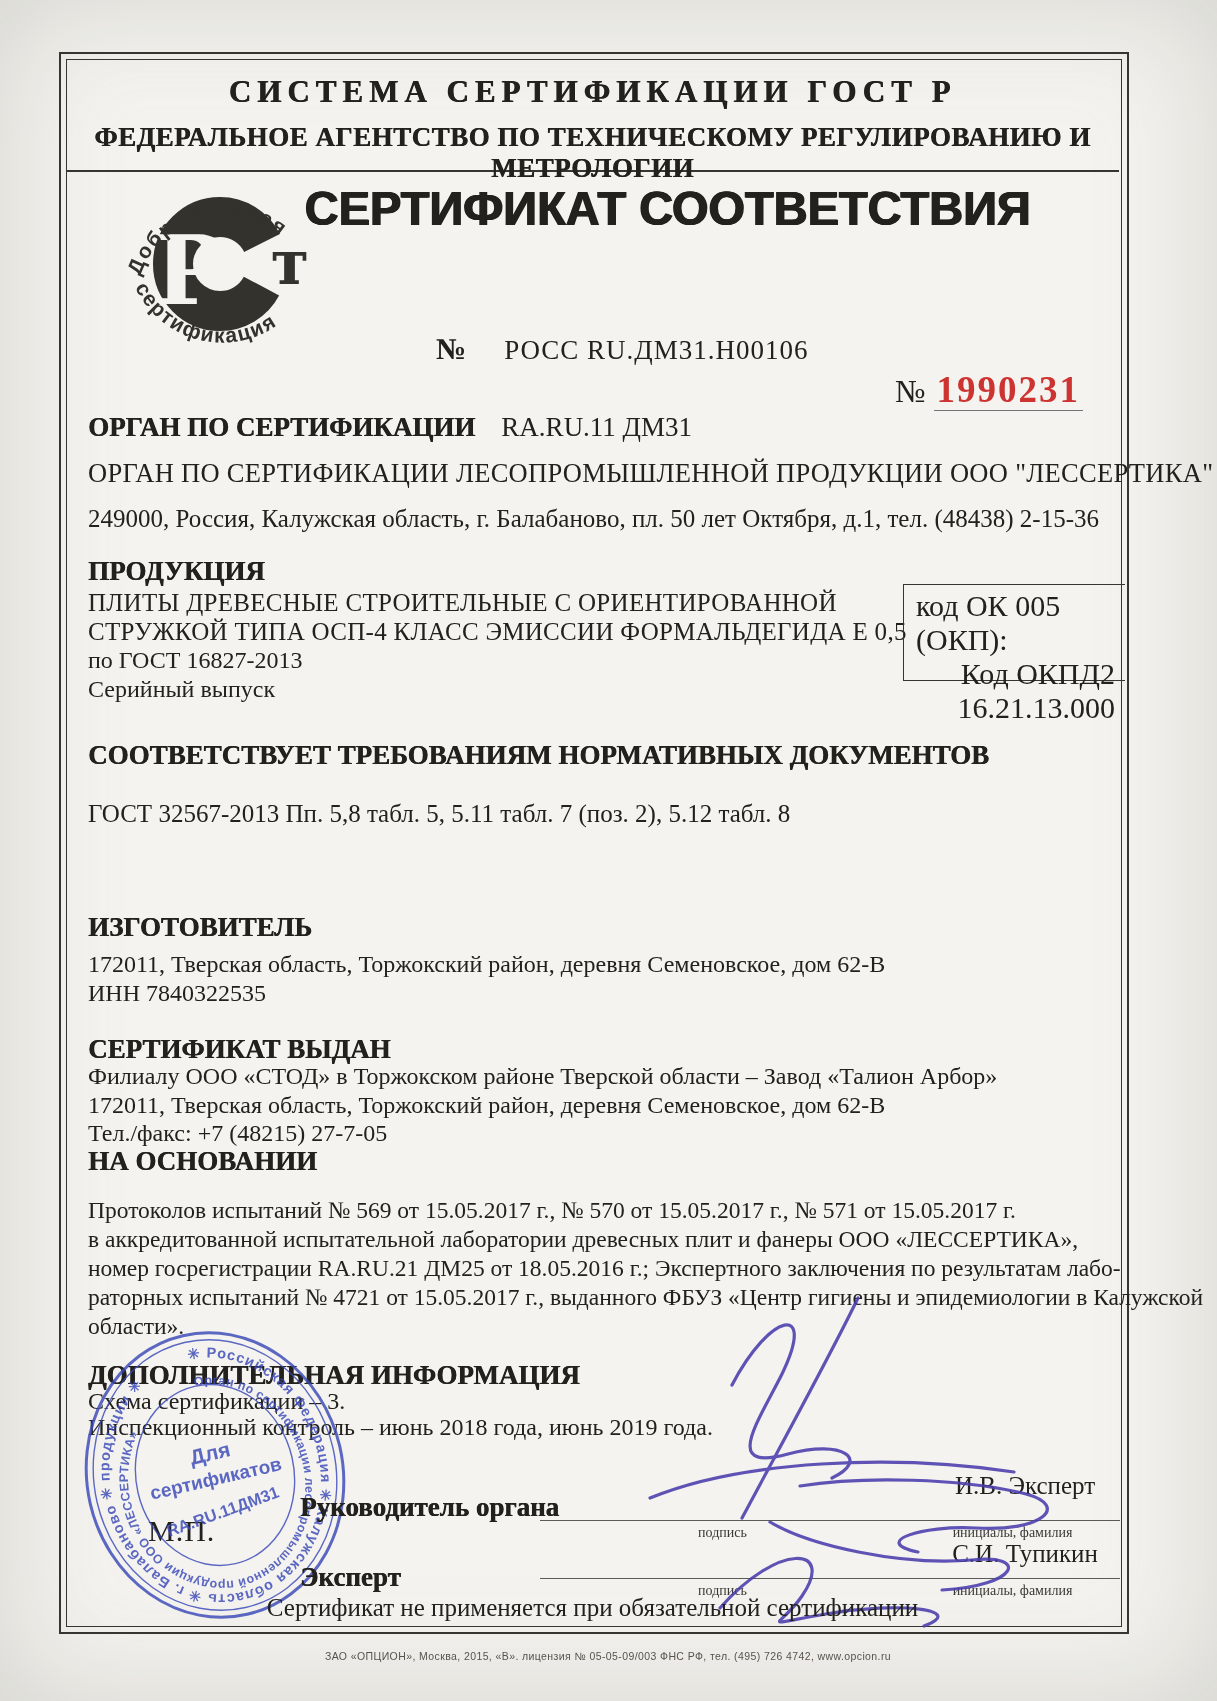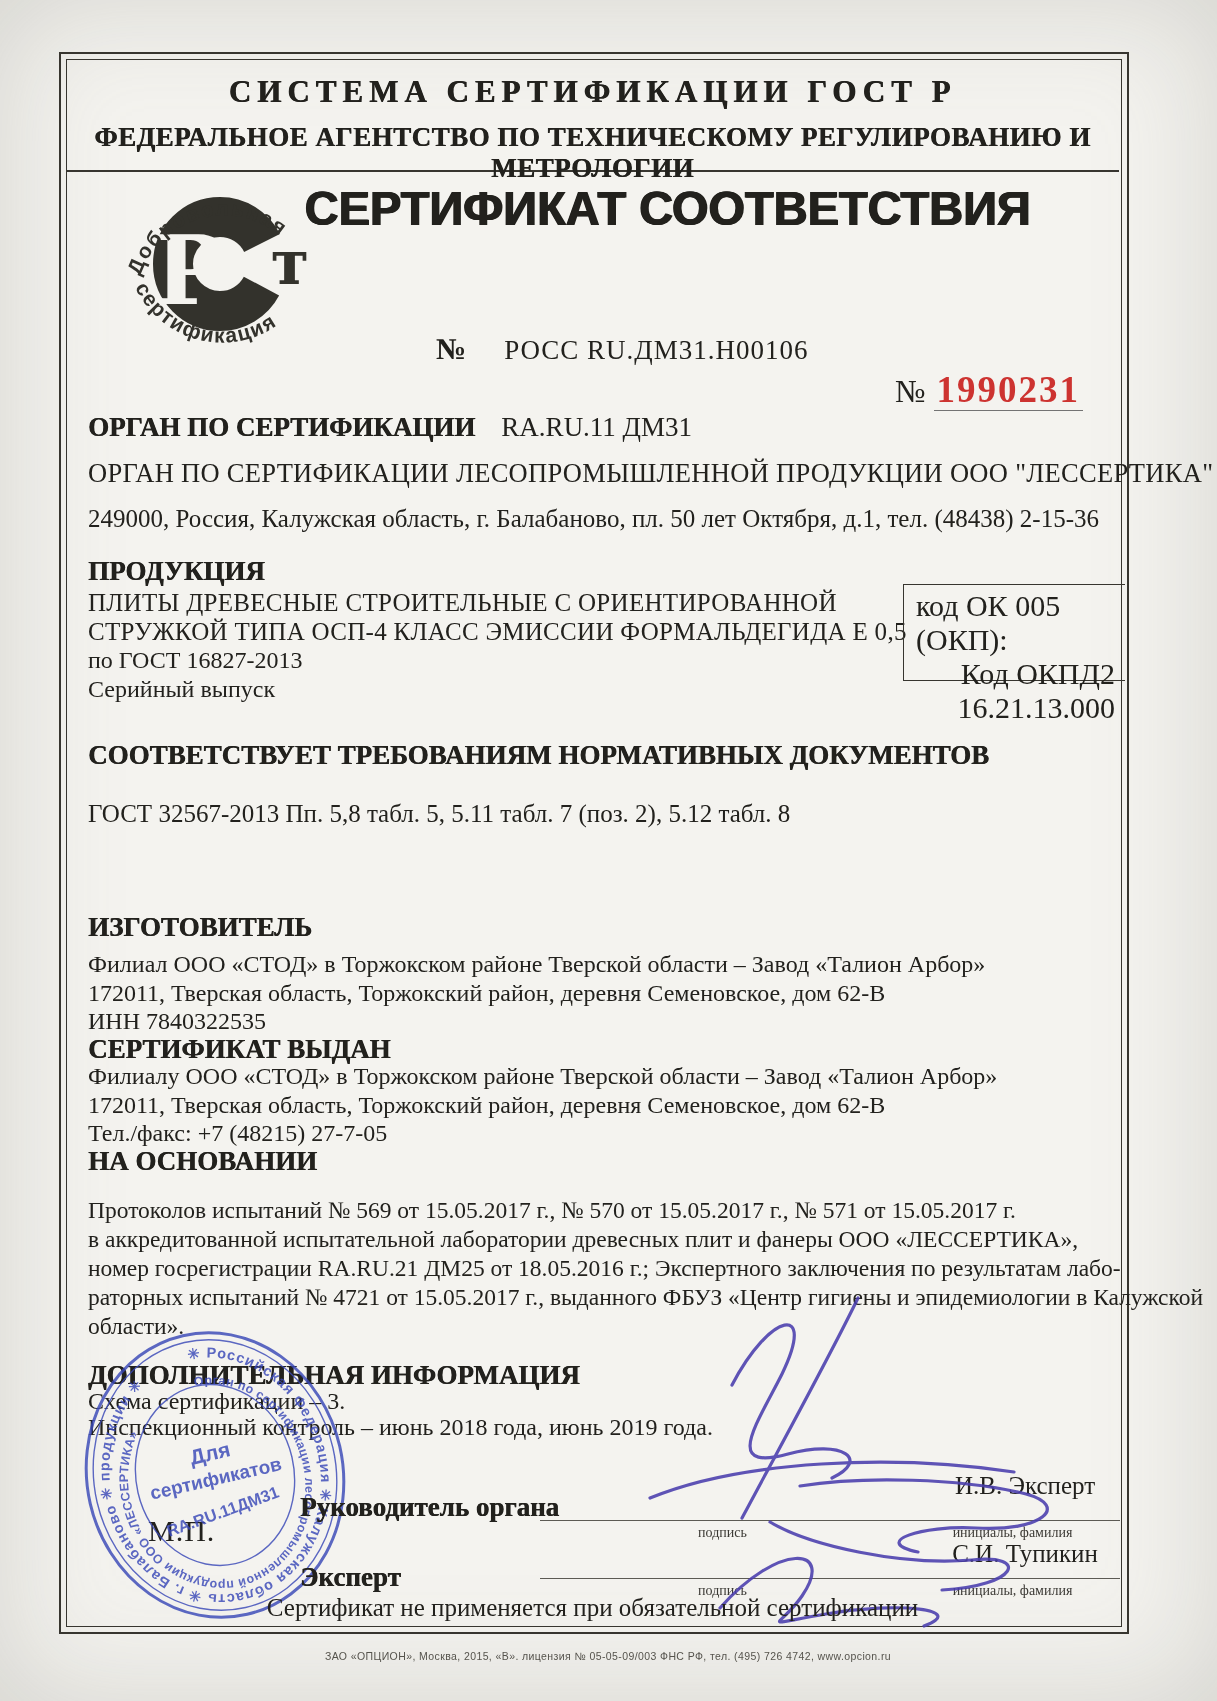--- a/index.html
+++ b/index.html
@@ -147,21 +147,20 @@
     <div class="r">Код ОКПД2</div>
     <div class="r">16.21.13.000</div>
   </div>
 
   <div class="abs sec-label" style="left:88px;top:740px;">СООТВЕТСТВУЕТ ТРЕБОВАНИЯМ НОРМАТИВНЫХ ДОКУМЕНТОВ</div>
   <div class="abs body-text" style="left:88px;top:800px;">ГОСТ 32567-2013 Пп. 5,8 табл. 5, 5.11 табл. 7 (поз. 2), 5.12 табл. 8</div>
 
 
   <div class="abs sec-label" style="left:88px;top:912px;">ИЗГОТОВИТЕЛЬ</div>
   <div class="abs" style="left:88px;top:950px;line-height:28.5px;">
-    <div class="body-text" style="font-size:24px;">Филиал ООО «СТОД» в Торжокском районе Тверской области – Завод «Талион Арбор»</div>
     <div class="body-text" style="font-size:24px;">172011, Тверская область, Торжокский район, деревня Семеновское, дом 62-В</div>
     <div class="body-text" style="font-size:24px;">ИНН 7840322535</div>
   </div>
 
   <div class="abs sec-label" style="left:88px;top:1034px;">СЕРТИФИКАТ ВЫДАН</div>
   <div class="abs" style="left:88px;top:1062px;line-height:28.5px;">
     <div class="body-text" style="font-size:24px;">Филиалу ООО «СТОД» в Торжокском районе Тверской области – Завод «Талион Арбор»</div>
     <div class="body-text" style="font-size:24px;">172011, Тверская область, Торжокский район, деревня Семеновское, дом 62-В</div>
     <div class="body-text" style="font-size:24px;">Тел./факс: +7 (48215) 27-7-05</div>
   </div>

